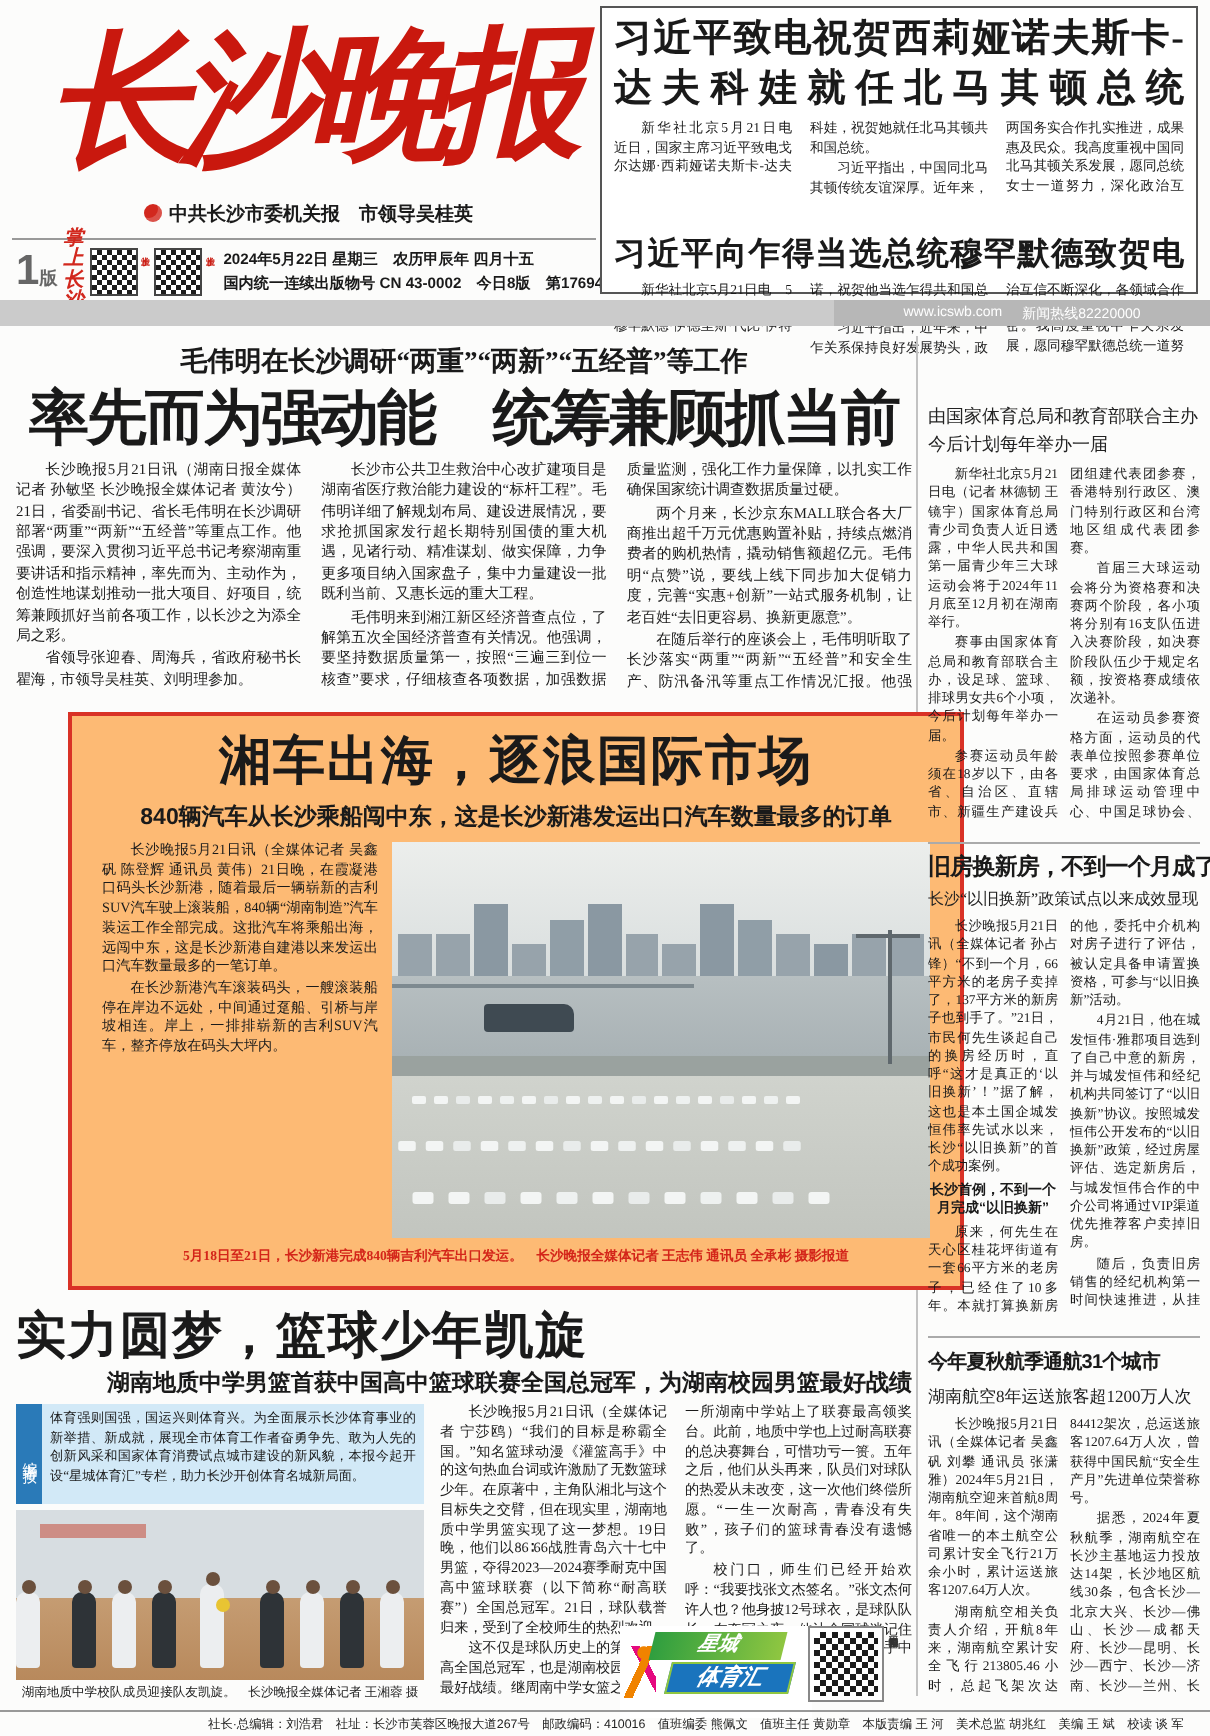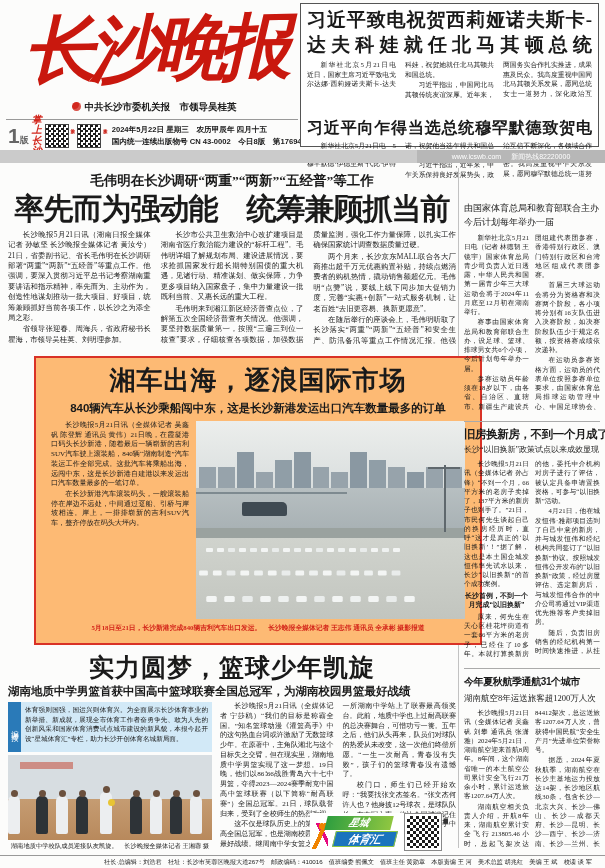--- a/index.html
+++ b/index.html
@@ -78,23 +78,23 @@
   .carrow{position:absolute;width:7px;height:4px;border-radius:1px;background:#f3f5f4;}
   .carrow1{left:10px;top:64%;box-shadow:11px 0 #f3f5f4,22px 0 #e9eceb,33px 0 #f3f5f4,44px 0 #eef1f0,55px 0 #f3f5f4,66px 0 #e9eceb,77px 0 #f3f5f4,88px 0 #eef1f0,99px 0 #f3f5f4,110px 0 #e9eceb,121px 0 #f3f5f4,132px 0 #eef1f0,143px 0 #f3f5f4,154px 0 #e9eceb,165px 0 #f3f5f4,176px 0 #eef1f0,187px 0 #f3f5f4;}
   .carrow2{left:4px;top:76%;transform:scale(1.25);box-shadow:11px 0 #f3f5f4,22px 0 #e9eceb,33px 0 #f3f5f4,44px 0 #eef1f0,55px 0 #f3f5f4,66px 0 #e9eceb,77px 0 #f3f5f4,88px 0 #eef1f0,99px 0 #f3f5f4,110px 0 #e9eceb,121px 0 #f3f5f4,132px 0 #eef1f0,143px 0 #f3f5f4,154px 0 #e9eceb;}
   .carrow3{left:12px;top:89%;transform:scale(1.5);box-shadow:12px 0 #f3f5f4,24px 0 #e9eceb,36px 0 #f3f5f4,48px 0 #eef1f0,60px 0 #f3f5f4,72px 0 #e9eceb,84px 0 #f3f5f4,96px 0 #eef1f0,108px 0 #f3f5f4,120px 0 #e9eceb,132px 0 #f3f5f4;}
   .ph-crane{position:absolute;right:7%;top:22%;width:2px;height:34%;background:#5f686d;}
   .ph-crane::before{content:"";position:absolute;left:-16px;top:2px;width:32px;height:2px;background:#5f686d;}
   .ship-caption{margin-top:4px;text-align:center;color:#d4261a;font-size:6.8px;font-weight:bold;
     white-space:nowrap;overflow:hidden;}
 
   
-  .bb-title{left:8px;top:651px;width:448px;text-align:center;font-size:25px;font-weight:900;
+  .bb-title{left:8px;top:651px;width:448px;font-size:25px;font-weight:900;
     font-family:"Liberation Sans","DejaVu Sans",sans-serif;letter-spacing:1px;}
-  .bb-sub{left:8px;top:684px;width:448px;text-align:left;font-size:11.5px;font-weight:600;
+  .bb-sub{left:8px;top:684px;width:448px;text-align:right;font-size:11.5px;font-weight:600;
     font-family:"Liberation Sans",sans-serif;}
   .bb-note{left:8px;top:702px;width:204px;height:50px;background:#d2e9f7;display:flex;box-sizing:border-box;}
   .bb-note-tab{width:13px;background:#2a7ab8;color:#fff;writing-mode:vertical-rl;font-size:7.5px;
     display:flex;align-items:center;justify-content:center;letter-spacing:2px;}
   .bb-note-text{flex:1;padding:3px 4px;font-size:6.6px;line-height:1.45;text-align:justify;overflow:hidden;}
   .bb-photo{left:8px;top:755px;width:204px;height:85px;overflow:hidden;
     background:linear-gradient(#d7dde1 0 52%,#c59c72 52%,#b8895c);}
   .bb-banner{position:absolute;left:6%;top:8%;width:26%;height:9%;background:#c44a3a;opacity:.55;}
   .pl{position:absolute;bottom:6px;width:12px;height:38px;border-radius:5px 5px 2px 2px;background:#eceef0;}
   .pl::before{content:"";position:absolute;top:-6px;left:2.5px;width:7px;height:7px;border-radius:50%;background:#6b503d;}

